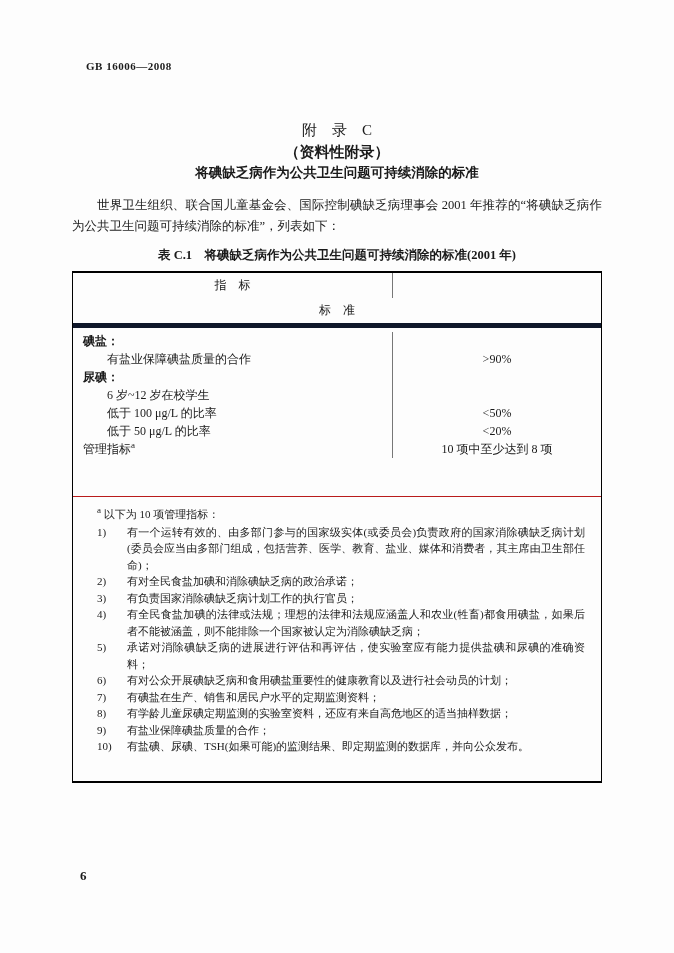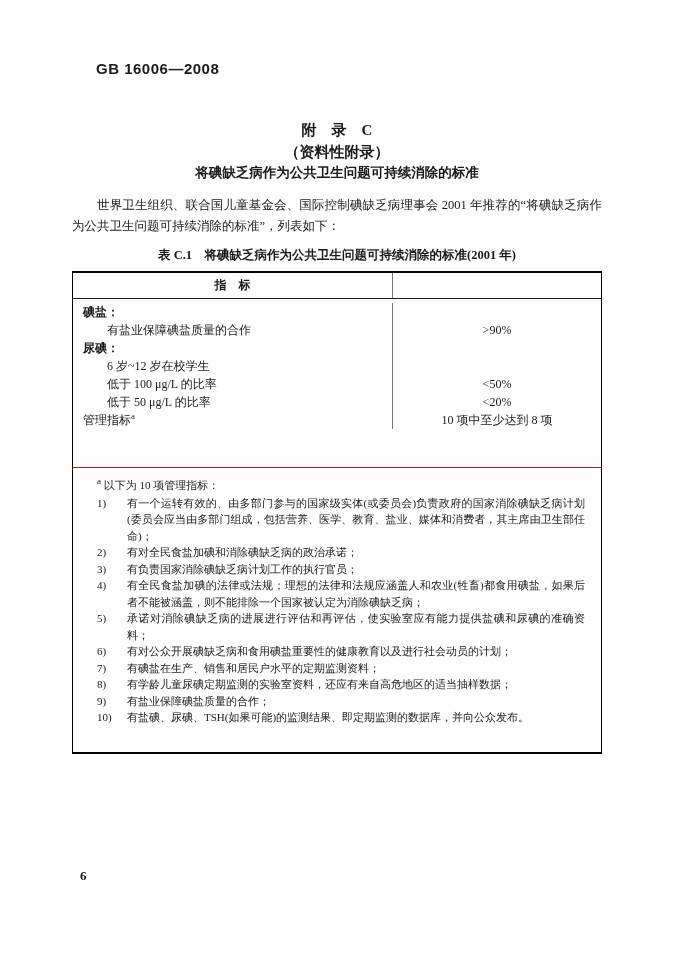--- a/index.html
+++ b/index.html
@@ -5,42 +5,42 @@
   html,body{margin:0;padding:0;background:#fdfdfd;}
   .page{
     position:relative;
     width:674px;height:953px;
     background:#fdfdfd;
     font-family:"Liberation Serif","DejaVu Serif",serif;
     color:#1a1a1a;
     overflow:hidden;
   }
   .doc-header{
-    position:absolute;top:60px;left:96px;
-    font-family:Liberation Sans, sans-serif;
-    font-weight:bold;font-size:15px;letter-spacing:.5px;
+    position:absolute;top:60px;left:86px;
+    font-family:Liberation Serif, serif;
+    font-weight:bold;font-size:11px;letter-spacing:.5px;
   }
   .content{padding:120px 72px 0 72px;}
-  .h1{font-size:15px;font-weight:bold;text-align:center;line-height:20px;}
+  .h1{font-size:15px;font-weight:normal;text-align:center;line-height:20px;}
   .h2{font-size:15px;font-weight:bold;text-align:center;line-height:20px;margin-top:2px;}
   .h3{font-size:13.5px;font-weight:bold;text-align:center;line-height:20px;margin-top:1px;}
   .intro{
     margin:12px 0 0 0;font-size:12.5px;line-height:21px;
     text-indent:2em;text-align:justify;
   }
   .caption{
     margin-top:9px;font-size:12.5px;font-weight:bold;text-align:center;line-height:18px;
   }
   .gbtable{
     margin-top:7px;
     border-left:1px solid #000;border-right:1px solid #000;
     border-top:2px solid #000;border-bottom:2px solid #000;
     font-size:12px;
   }
-  .thead{display:flex;border-bottom:1px solid #0f172a;font-weight:bold;flex-direction:column;}
+  .thead{display:flex;border-bottom:5px solid #0f172a;font-weight:normal;flex-direction:column;}
   .thead .cell{padding:5px 0;text-align:center;line-height:15px;}
   .col1{width:320px;border-right:1px solid #777;box-sizing:border-box;}
   .col2{flex:1;text-align:center;}
   .tbody{padding:4px 0 6px 0;}
   .tr{display:flex;justify-content:center;}
   .tr .col1{padding:0 8px 0 10px;line-height:18px;box-sizing:border-box;}
   .tr .col2{line-height:18px;}
   .bold{font-weight:bold;}
   .indent .lbl-wrap{padding-left:24px;display:inline-block;}
   sup{font-size:9px;vertical-align:super;line-height:0;}
@@ -73,20 +73,21 @@
     <div class="h3">将碘缺乏病作为公共卫生问题可持续消除的标准</div>
 
     <p class="intro">世界卫生组织、联合国儿童基金会、国际控制碘缺乏病理事会 2001 年推荐的“将碘缺乏病作为公共卫生问题可持续消除的标准”，列表如下：</p>
 
     <div class="caption">表 C.1　将碘缺乏病作为公共卫生问题可持续消除的标准(2001 年)</div>
 
     <div class="gbtable">
 
       <div class="thead">
         <div class="cell col1">指　标</div>
+        <div class="cell col2">标　准</div>
       </div>
 
       <div class="tbody">
         <div class="tr">
           <div class="col1 bold">碘盐：</div>
           <div class="col2"></div>
         </div>
         <div class="tr indent">
           <div class="col1"><span class="lbl-wrap">有盐业保障碘盐质量的合作</span></div>
           <div class="col2">&gt;90%</div>

